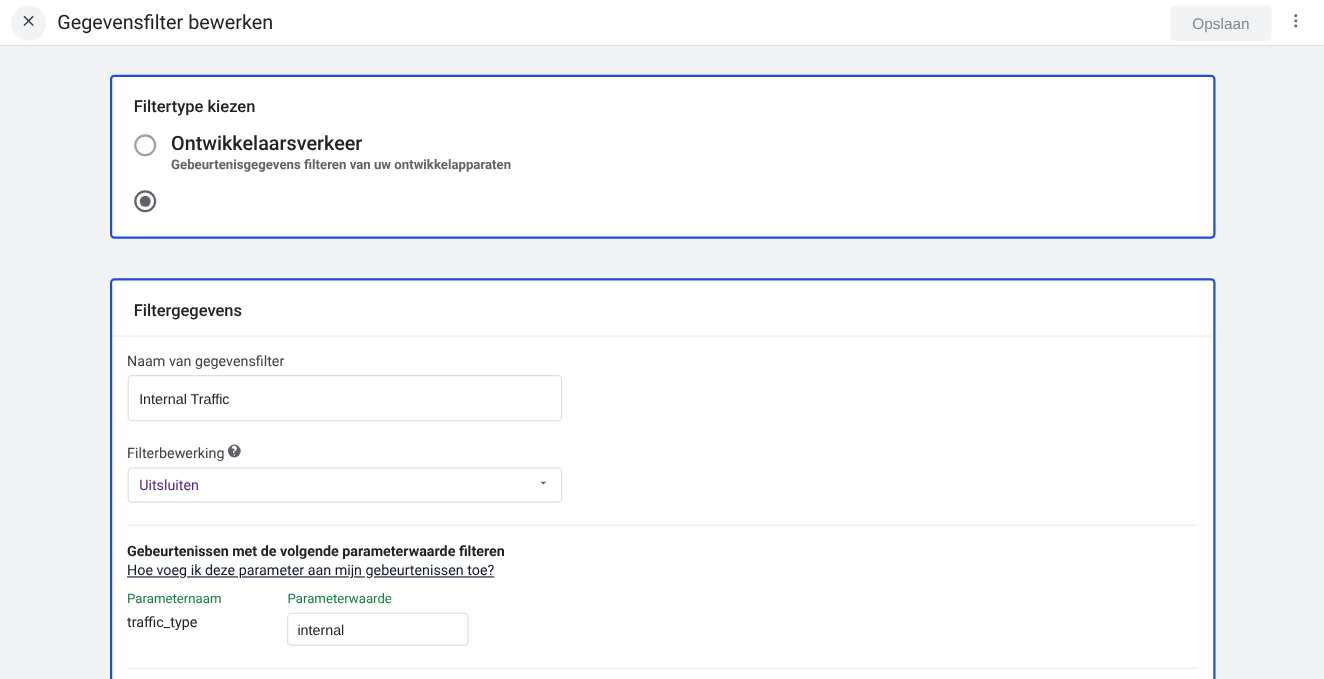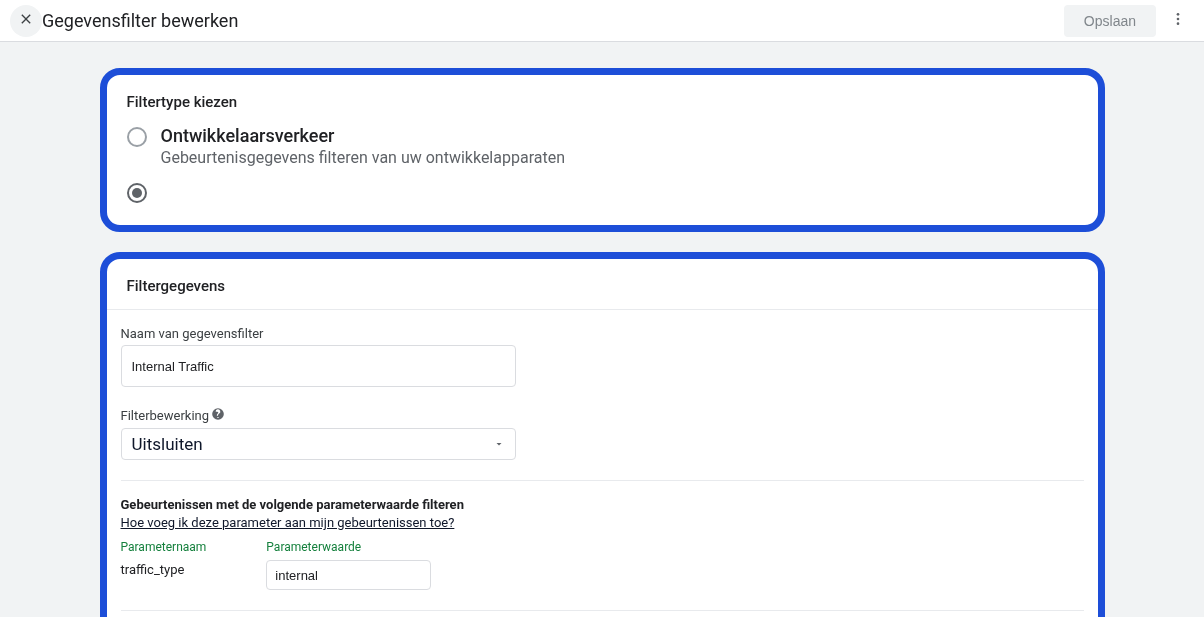--- a/index.html
+++ b/index.html
@@ -11,21 +11,21 @@
   }
   .header {
     display: flex;
     align-items: center;
     justify-content: space-between;
     background: #fff;
     height: 42px;
     padding: 0 12px 0 10px;
     border-bottom: 1px solid #dadce0;
   }
-  .header-left { display: flex; align-items: center; gap: 0; }
+  .header-left { display: flex; align-items: center; gap: 10px; }
   .close-btn {
     width: 32px; height: 32px; border-radius: 50%;
     background: #f1f3f4; display: flex; align-items: center; justify-content: center;
     cursor: pointer;
   }
   .close-btn svg { width: 16px; height: 16px; fill: #3c4043; }
   .header-title { font-size: 18px; font-weight: 400; color: #202124; }
   .header-right { display: flex; align-items: center; gap: 8px; justify-content: flex-end; }
   .save-btn {
     background: #f1f3f4; color: #80868b; border: none; border-radius: 4px;
@@ -37,24 +37,24 @@
   }
   .more-btn svg { width: 16px; height: 16px; fill: #5f6368; }
 
   .page {
     max-width: 1005px;
     margin: 26px auto 0;
     padding: 0 0 30px;
   }
   .card {
     background: #fff;
-    border: 7px solid #1d4ed8;
-    border-radius: 20px;
+    border: 2px solid #1d4ed8;
+    border-radius: 4px;
     padding: 18px 20px 22px;
-    margin-bottom: 20px;
+    margin-bottom: 36px;
   }
   .card-title {
     font-size: 15px; font-weight: 500; color: #202124;
     margin-bottom: 14px;
   }
   .radio-option {
     display: flex; align-items: flex-start; gap: 14px;
     margin-bottom: 14px;
     cursor: pointer;
   }
@@ -62,37 +62,37 @@
   .radio-circle {
     width: 20px; height: 20px; border-radius: 50%;
     border: 2px solid #9aa0a6; flex-shrink: 0;
     display: flex; align-items: center; justify-content: center;
     margin-top: 2px;
   }
   .radio-circle.selected { border-color: #5f6368; }
   .radio-dot { display: none; width: 10px; height: 10px; border-radius: 50%; background: #5f6368; }
   .radio-circle.selected .radio-dot { display: block; }
   .opt-title { font-size: 18px; font-weight: 500; color: #202124; }
-  .opt-desc  { font-size: 16px; color: #5f6368; margin-top: 2px; }
+  .opt-desc  { font-size: 12px; color: #5f6368; margin-top: 2px; font-weight: bold; }
 
   .card2 { padding: 0; }
   .card2 .card-title { padding: 18px 20px 14px; margin: 0; border-bottom: 1px solid #e8eaed; }
   .card2-body { padding: 16px 14px 20px; }
 
   .field { margin-bottom: 20px; }
   .field-label { font-size: 13px; color: #3c4043; margin-bottom: 4px; display: flex; align-items: center; gap: 2px; }
   .field-label svg { width: 14px; height: 14px; fill: #5f6368; }
   .text-input {
     width: 395px; height: 32px; border: 1px solid #dadce0; border-radius: 4px;
     padding: 20px 10px; font-size: 13px; color: #202124; background: #fff;
     outline: none;
   }
   .select {
     width: 395px; height: 32px; border: 1px solid #dadce0; border-radius: 4px;
-    padding: 4px 10px; font-size: 17px; color: #0f172a; background: #fff;
+    padding: 4px 10px; font-size: 13px; color: #4c1d95; background: #fff;
     display: flex; align-items: center; justify-content: space-between;
     cursor: pointer;
   }
   .select svg { width: 12px; height: 12px; fill: #5f6368; }
 
   .divider { height: 1px; background: #e8eaed; margin: 20px 0 16px; }
 
   .subsection-title { font-size: 13px; font-weight: 700; color: #202124; margin-bottom: 2px; }
   .help-link { font-size: 13px; color: #0f172a; text-decoration: underline; cursor: pointer; display: inline-block; margin-bottom: 10px; }
   .param-row { display: flex; align-items: flex-start; gap: 60px; }

